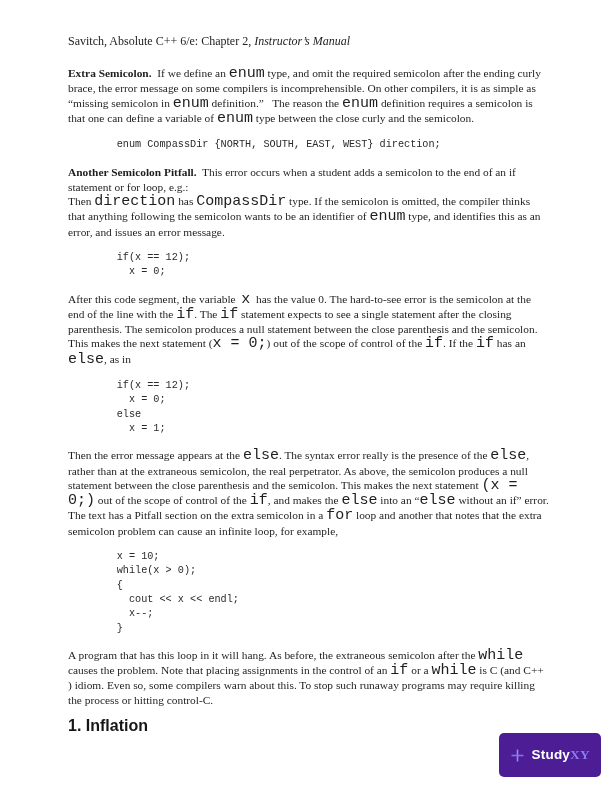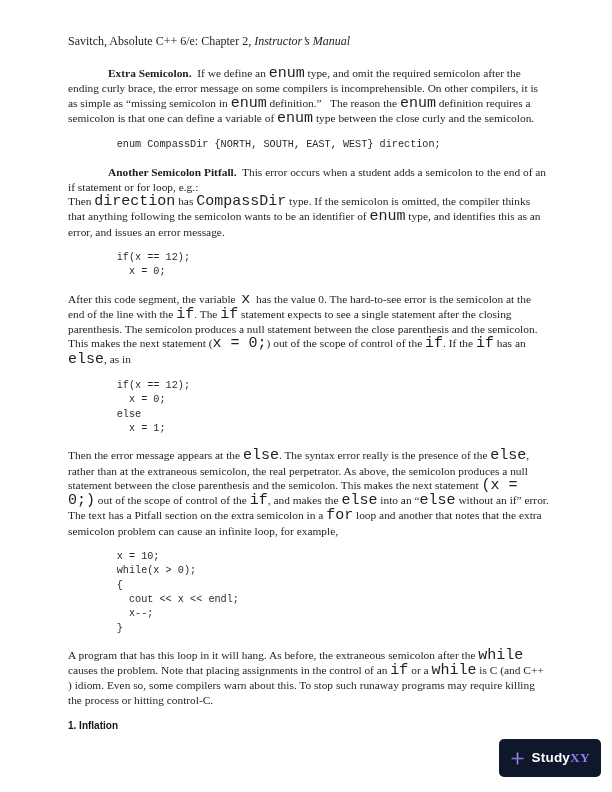--- a/index.html
+++ b/index.html
@@ -23,21 +23,21 @@
   .content {
     position: absolute; left: 68px; top: 66px; width: 481px;
   }
   .para {
     margin: 0;
     font-size: 11.4px;
     line-height: 14.3px;
     text-align: left;
   }
   .para.spaced { margin-top: 13px; }
-  .para strong { font-weight: bold; margin-left: 40px; }
+  .para strong { font-weight: bold; }
   .mono, .code-block {
     font-family: "Liberation Mono", monospace;
   }
   .para .mono { font-size: 15px; }
   .code-block {
     margin: 12px;
     font-size: 10.2px;
     line-height: 14.3px;
     white-space: pre;
     color: #2a2a2a;
@@ -47,29 +47,29 @@
     font-family: "Liberation Serif", serif;
     font-weight: bold;
     font-size: 15.5px;
     line-height: 19px;
     color: #111;
   }
   h3.project-subheading {
     margin: 12px 0 0 0;
     font-family: "Liberation Sans", sans-serif;
     font-weight: bold;
-    font-size: 10px;
+    font-size: 16px;
     line-height: 13px;
     color: #161616;
   }
 
   .logo-badge {
     position: absolute; right: 11px; bottom: 15px;
-    height: 38px;
-    background: #0f172a;
+    height: 44px;
+    background: #4c1d95;
     border-radius: 5px;
     display: flex; align-items: center;
     padding: 0 11px;
   }
   .logo-plus { display: flex; align-items: center; }
   .logo-text {
     font-family: "Liberation Sans", sans-serif;
     font-weight: bold;
     font-size: 13.5px;
     color: #ffffff;

